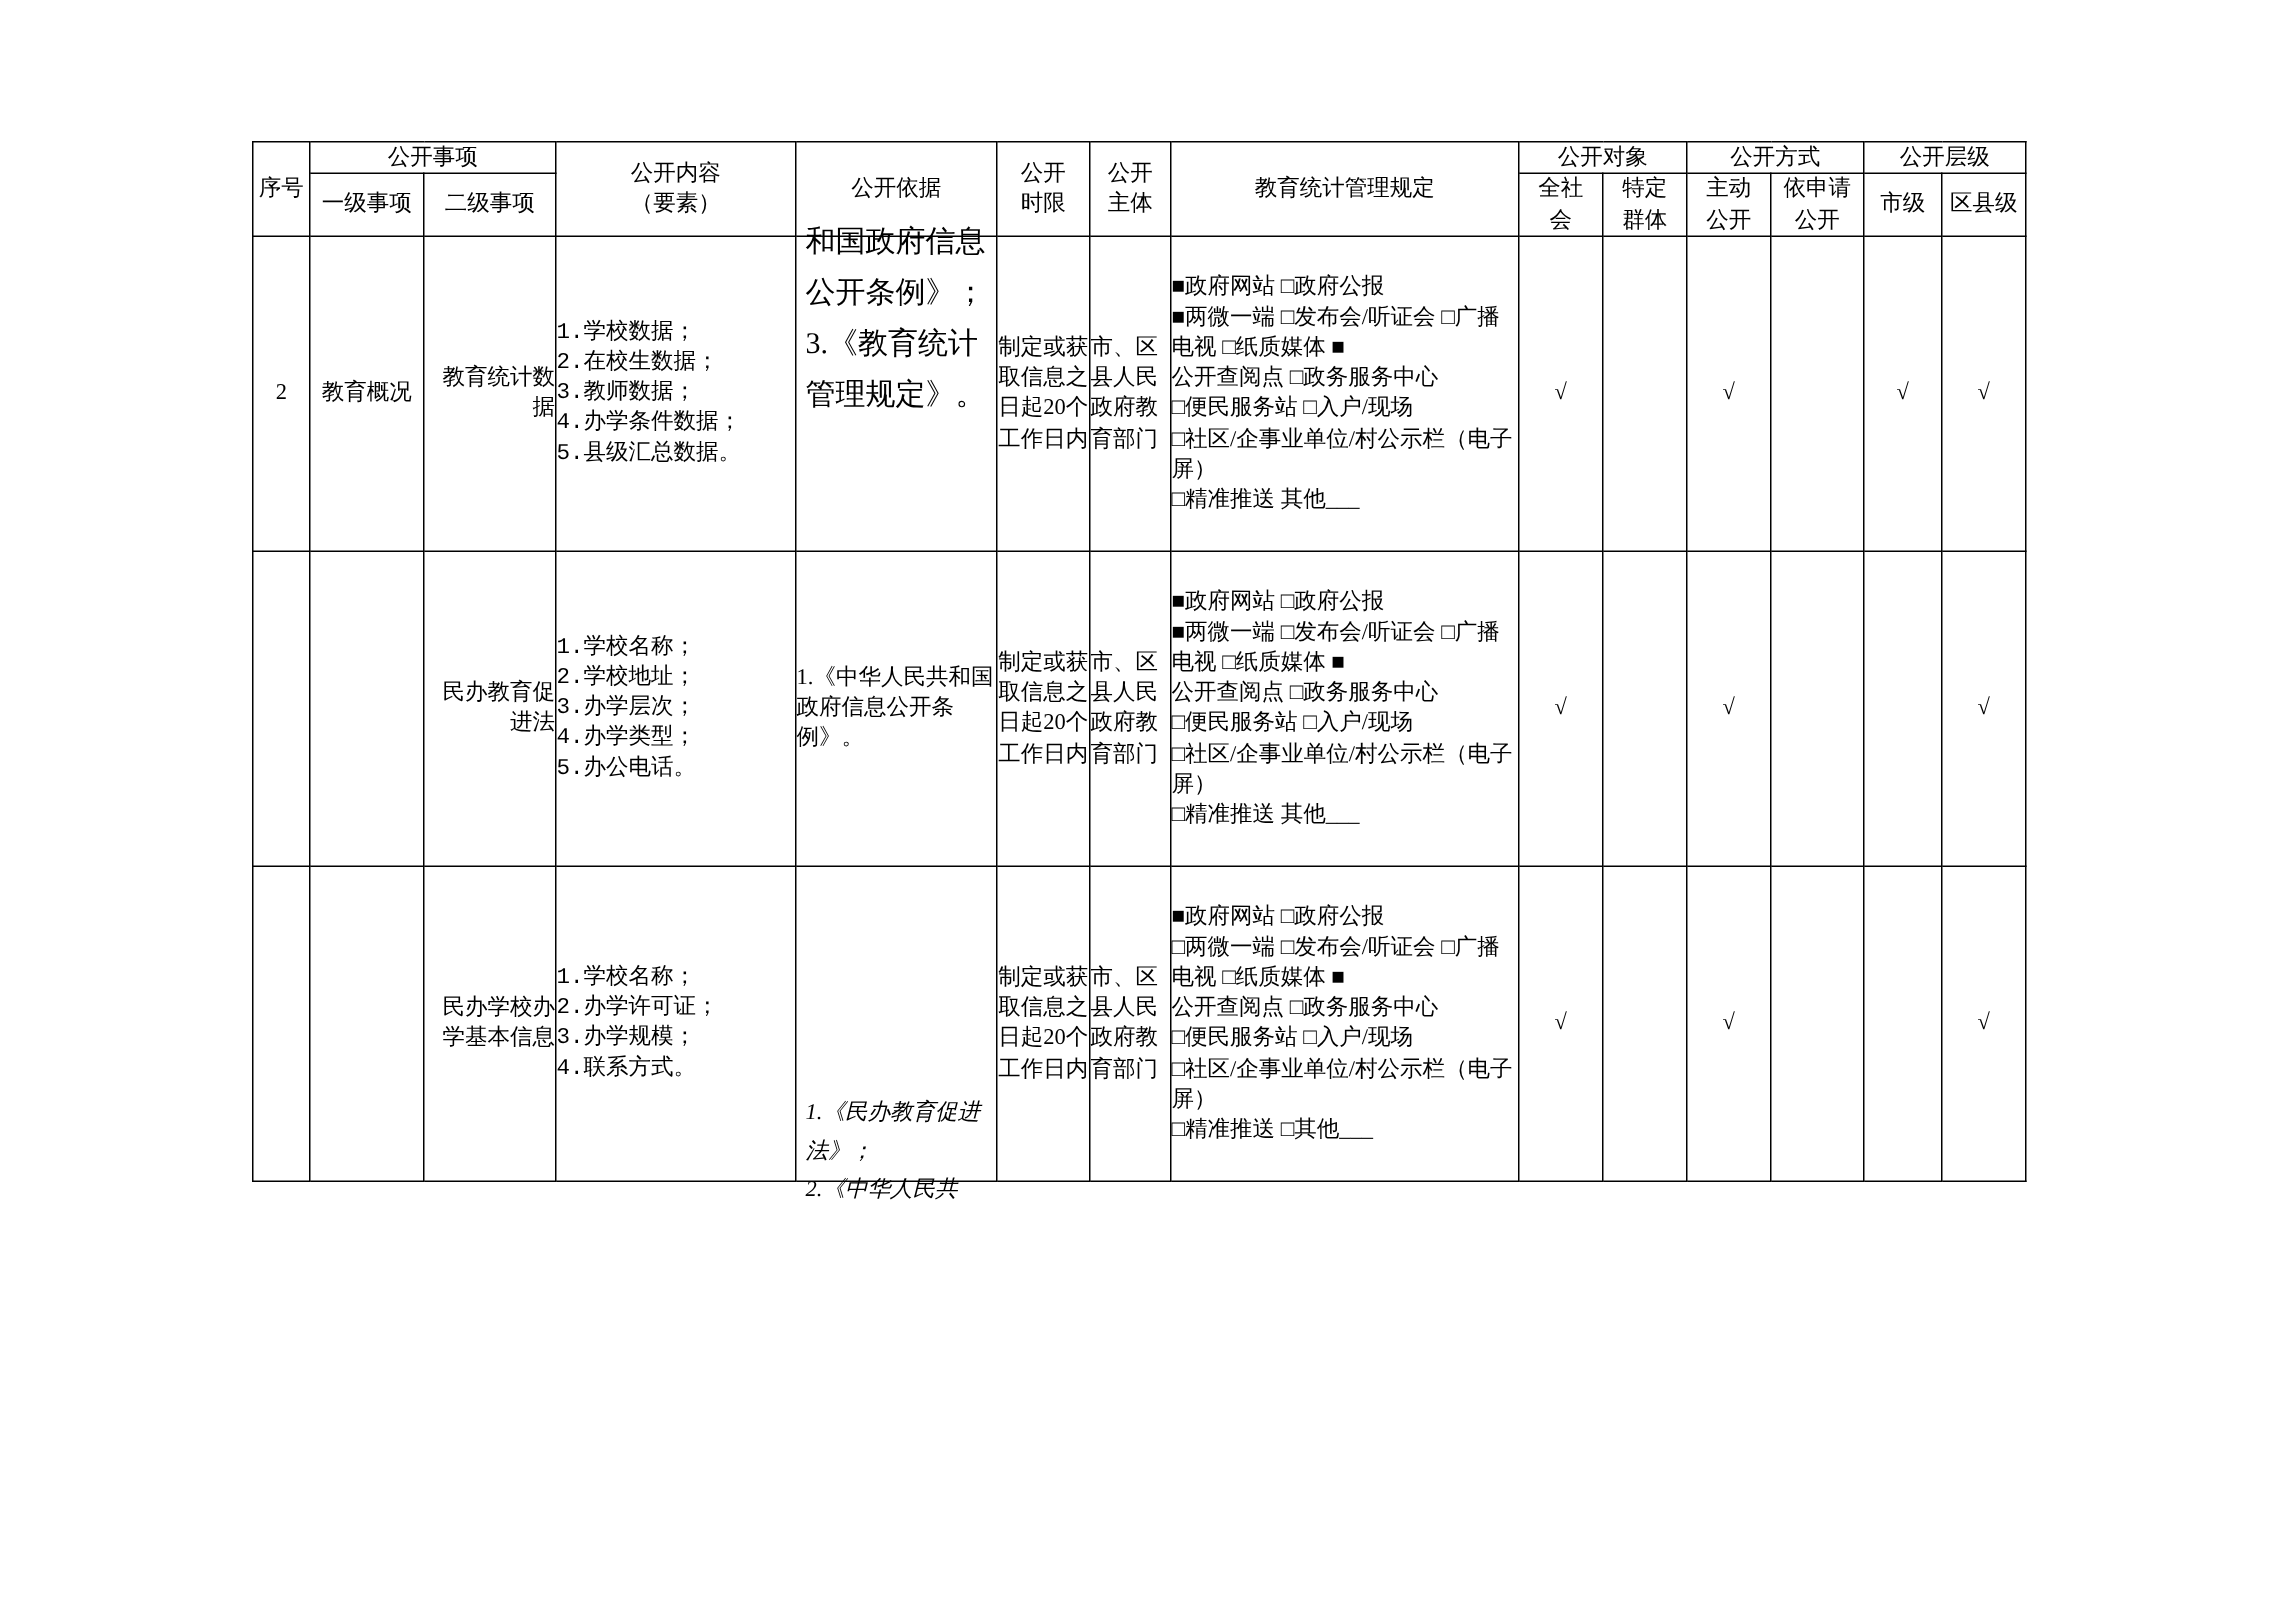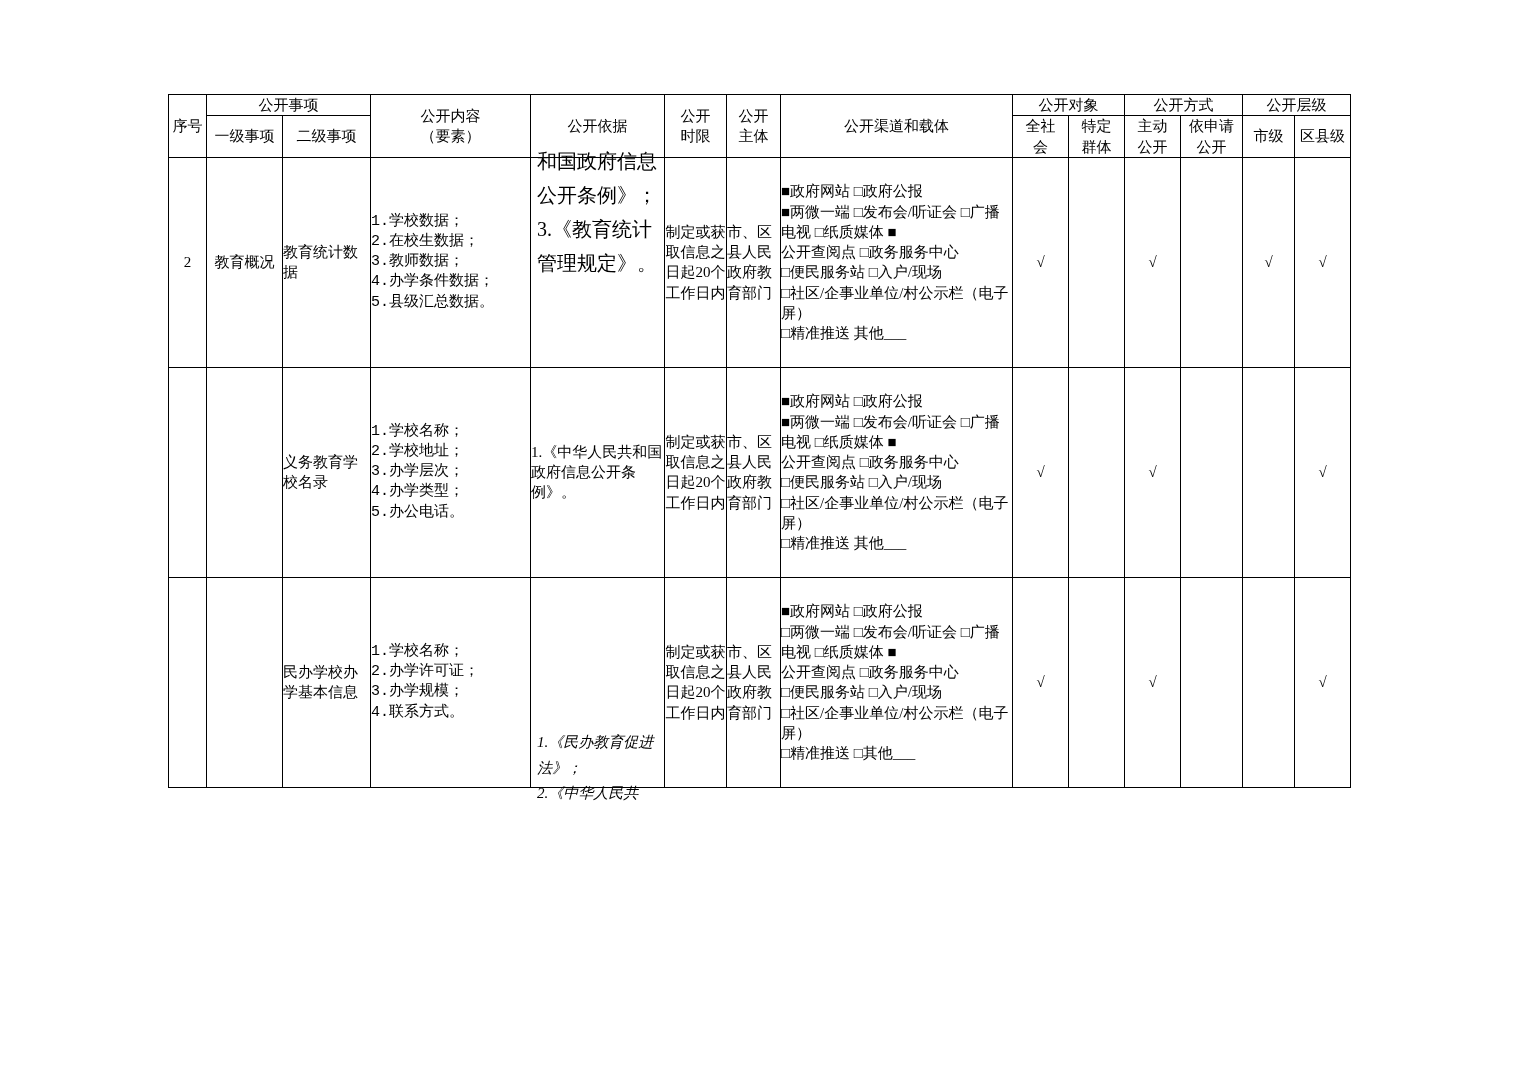--- a/index.html
+++ b/index.html
@@ -75,21 +75,21 @@
   .twoline { line-height: 1.45; }
   .vlabel {
     font-size: 16px;
     text-align: center;
     line-height: 1.45;
     margin-left: 24px;
   }
   
   .vstack {
     writing-mode: horizontal-tb;
-    text-align: left;
+    text-align: right;
     font-size: 15px;
     line-height: 1.6;
     padding: 4px 6px;
   }
   .clipped-top {
     font-size: 20px;
     line-height: 1.7;
     padding: 0 6px;
   }
   .clipped-bottom {
@@ -126,21 +126,21 @@
       <tr>
         <td class="hcell" rowspan="2">序号</td>
         <td class="hcell" colspan="2">公开事项</td>
         <td class="hcell" rowspan="2">
           <div>公开内容</div>
           <div>（要素）</div>
         </td>
         <td class="hcell" rowspan="2">公开依据</td>
         <td class="hcell twoline" rowspan="2">公开<br>时限</td>
         <td class="hcell twoline" rowspan="2">公开<br>主体</td>
-        <td class="hcell" rowspan="2">公开渠道和载体</td>
+        <td class="hcell" rowspan="2">教育统计管理规定</td>
         <td class="hcell" colspan="2">公开对象</td>
         <td class="hcell" colspan="2">公开方式</td>
         <td class="hcell" colspan="2">公开层级</td>
       </tr>
       <tr>
         <td class="hcell">一级事项</td>
         <td class="hcell">二级事项</td>
         <td class="hcell twoline">全社<br>会</td>
         <td class="hcell twoline">特定<br>群体</td>
         <td class="hcell twoline">主动<br>公开</td>
@@ -183,21 +183,21 @@
         <td class="mark">√</td>
         <td class="mark"></td>
         <td class="mark">√</td>
         <td class="mark">√</td>
       </tr>
 
       <tr class="rowtall2">
         <td class="ctr"></td>
         <td class="vlabel"></td>
         <td class="vstack">
-          <span>义务教育学校名录</span>
+          <span>民办教育促进法</span>
         </td>
         <td class="content-list">
           <div style="white-space:pre-line">1.学校名称；
 2.学校地址；
 3.办学层次；
 4.办学类型；
 5.办公电话。</div>
         </td>
         <td class="basis">
           <div style="white-space:pre-line">1.《中华人民共和国政府信息公开条例》。</div>

